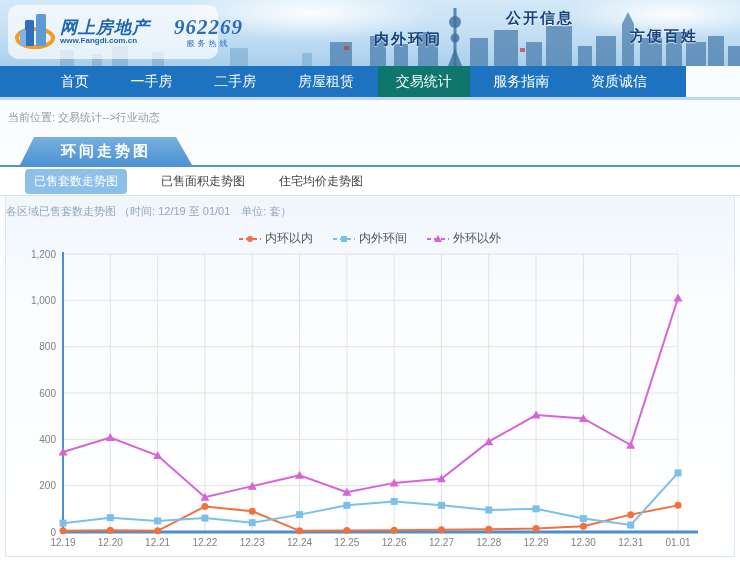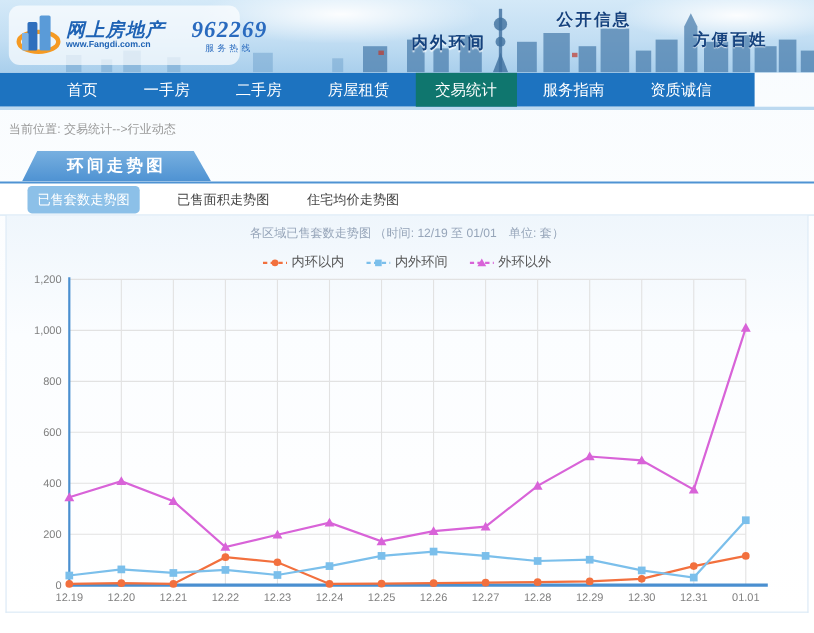--- a/index.html
+++ b/index.html
@@ -63,21 +63,21 @@
   .tab { font-size:12px; color:#444444; cursor:pointer; white-space:nowrap; }
   .tab + .tab { margin-left:34px; }
   .tab.active { background:#8cc0e8; color:#ffffff; border-radius:4px;
     padding:4px 9px; }
 
   
   .panel { position:relative; margin:0 5px; width:730px; height:361px;
     border:1px solid #d9e8f5; border-top:none;
     background:linear-gradient(180deg,#eff6fc 0%,#fbfdff 30%,#ffffff 100%); }
   .chart-title { position:absolute; top:8px; left:0; width:100%;
-    text-align:center; font-size:11px; color:#96a5b9; }
+    text-align:left; font-size:11px; color:#96a5b9; }
   .legend { position:absolute; top:34px; left:0; width:100%;
     display:flex; justify-content:center; gap:20px; align-items:center; }
   .legend-item { display:flex; align-items:center; gap:4px;
     font-size:12px; color:#555555; }
   .chart-svg { position:absolute; left:0; top:0; }
 
   .footer-space { height:14px; }
 </style>
 </head>
 <body>

